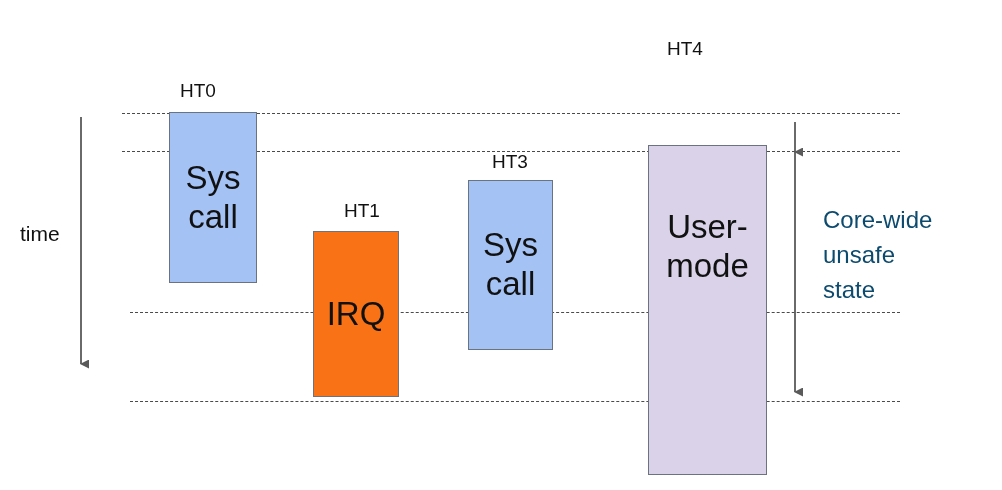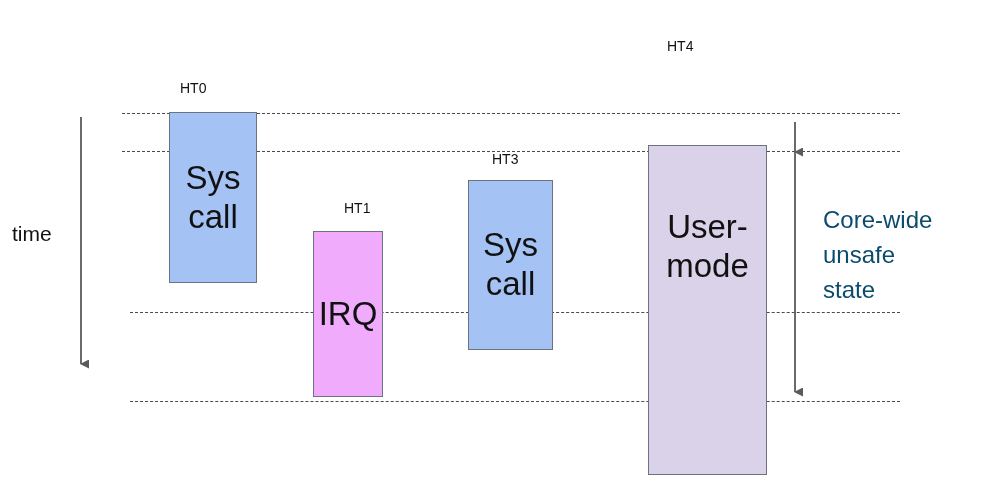--- a/index.html
+++ b/index.html
@@ -26,21 +26,21 @@
     align-items: center;
     justify-content: center;
     text-align: center;
     font-size: 33px;
     line-height: 1.18;
     color: #111111;
     white-space: pre-line;
   }
   .box-label {
     position: absolute;
-    font-size: 14px;
+    font-size: 19px;
     color: #111111;
     white-space: nowrap;
   }
   .dashline {
     position: absolute;
     height: 0;
     border-top: 1.7px dashed #4a4a4a;
   }
   .axis-label {
     position: absolute;
@@ -84,28 +84,28 @@
       </marker>
     </defs>
 
     <line x1="81" y1="117" x2="81" y2="364" stroke="#5a5a5a" stroke-width="1.8" marker-end="url(#arrowDown)"></line>
 
     <line x1="795" y1="152" x2="795" y2="362" stroke="#5a5a5a" stroke-width="1.8"></line>
     <line x1="795" y1="152" x2="795" y2="122" stroke="#5a5a5a" stroke-width="1.8" marker-end="url(#arrowUp)" transform="rotate(180 795 137)"></line>
     <line x1="795" y1="362" x2="795" y2="392" stroke="#5a5a5a" stroke-width="1.8" marker-end="url(#arrowDown)"></line>
   </svg>
 
-  <div class="axis-label" style="left:12px; top:222px;">time</div>
+  <div class="axis-label" style="left:20px; top:222px;">time</div>
 
   <div class="box-label" style="left:180px; top:80px;text-align:right;">HT0</div>
   <div class="box" style="left:169px; top:112px; width:88px; height:171px; background:#a4c2f4;">Sys
 call</div>
 
   <div class="box-label" style="left:344px; top:200px;">HT1</div>
-  <div class="box" style="left:313px; top:231px; width:70px; height:166px; background:#f0abfc;">IRQ</div>
+  <div class="box" style="left:313px; top:231px; width:86px; height:166px; background:#f97316;">IRQ</div>
 
   <div class="box-label" style="left:492px; top:151px;">HT3</div>
   <div class="box" style="left:468px; top:180px; width:85px; height:170px; background:#a4c2f4;">Sys
 call</div>
 
   <div class="box-label" style="left:667px; top:38px;">HT4</div>
   <div class="box" style="left:648px; top:145px; width:119px; height:330px; background:#d9d2e9;
               align-items:flex-start; padding-top:62px;">User-
 mode</div>
 

